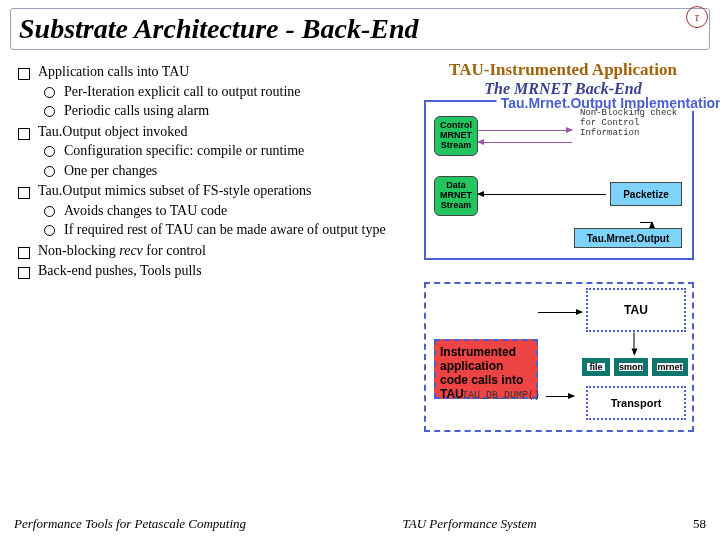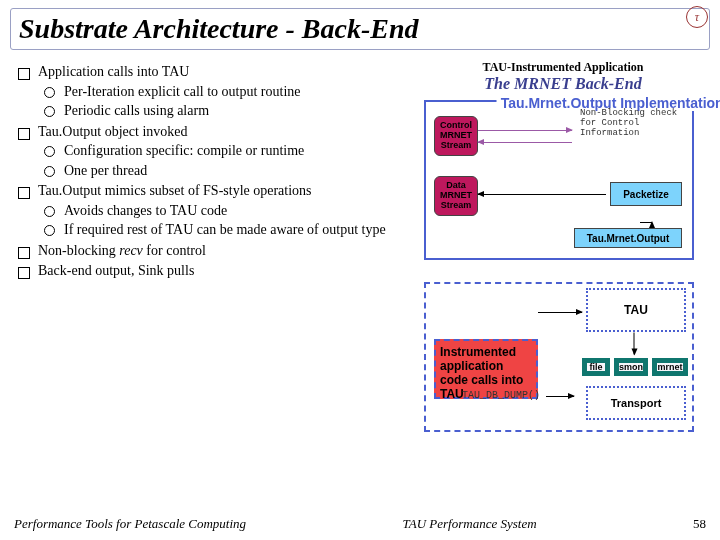--- a/index.html
+++ b/index.html
@@ -33,29 +33,29 @@
     content: ""; position: absolute; left: 6px; top: 5px;
     width: 10px; height: 10px; border: 1px solid #000; background: #fff;
   }
   .sub { list-style: none; padding-left: 0; margin-top: 2px; }
   .sub > li { position: relative; padding-left: 26px; margin: 2px 0; }
   .sub > li::before {
     content: ""; position: absolute; left: 6px; top: 4px;
     width: 9px; height: 9px; border: 1px solid #000; border-radius: 50%; background: #fff;
   }
   .right { flex: 1; position: relative; height: 420px; }
-  .diagram-title { font-size: 12px; font-weight: bold; text-align: center; color: #000000; }
+  .diagram-title { font-size: 17px; font-weight: bold; text-align: center; color: #a16207; }
   .diagram-sub { font-size: 16px; font-weight: bold; font-style: italic; color: #3a3f8f; text-align: center; margin-bottom: 6px; }
   .box {
     position: absolute; border: 1px solid #444; background: #7dd3fc;
     font-family: Arial, sans-serif; font-size: 10px; font-weight: bold;
     display: flex; align-items: center; justify-content: center;
     text-align: center; padding: 2px;
   }
-  .stream { border-radius: 6px; background: #be185d; font-size: 9px; line-height: 1.1; }
+  .stream { border-radius: 6px; background: #22c55e; font-size: 9px; line-height: 1.1; }
   .arrow {
     position: absolute; background: #000; height: 1px;
   }
   .arrow::after {
     content: ""; position: absolute; right: -1px; top: -3px;
     border-left: 7px solid #000; border-top: 3.5px solid transparent; border-bottom: 3.5px solid transparent;
   }
   .arrow.left-dir::after {
     left: -1px; right: auto; border-left: none;
     border-right: 7px solid #000; border-top: 3.5px solid transparent; border-bottom: 3.5px solid transparent;
@@ -101,28 +101,28 @@
 
 <div class="content">
   <div class="left">
     <ul class="bl" id="bl">
         <li>Application calls into TAU<ul class="sub">
             <li>Per-Iteration explicit call to output routine</li>
             <li>Periodic calls using alarm</li>
           </ul></li>
         <li>Tau.Output object invoked<ul class="sub">
             <li>Configuration specific: compile or runtime</li>
-            <li>One per thread</li>
+            <li>One per changes</li>
           </ul></li>
         <li>Tau.Output mimics subset of FS-style operations<ul class="sub">
             <li>Avoids changes to TAU code</li>
             <li>If required rest of TAU can be made aware of output type</li>
           </ul></li>
         <li>Non-blocking <span class="recv-it">recv</span> for control</li>
-        <li>Back-end output, Sink pulls</li>
+        <li>Back-end pushes, Tools pulls</li>
       </ul>
   </div>
 
   <div class="right">
     <div class="diagram-title">TAU-Instrumented Application</div>
     <div class="diagram-sub">The MRNET Back-End</div>
 
     <div class="impl-box" style="left:6px; top:40px; width:270px; height:160px;">
       <div class="impl-label" style="left:70%;">Tau.Mrnet.Output Implementation</div>
     </div>

